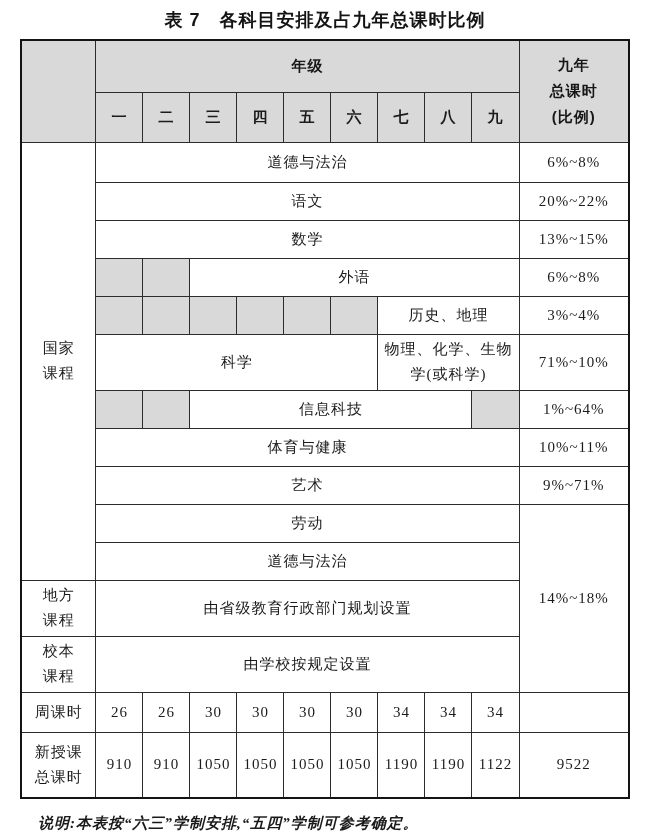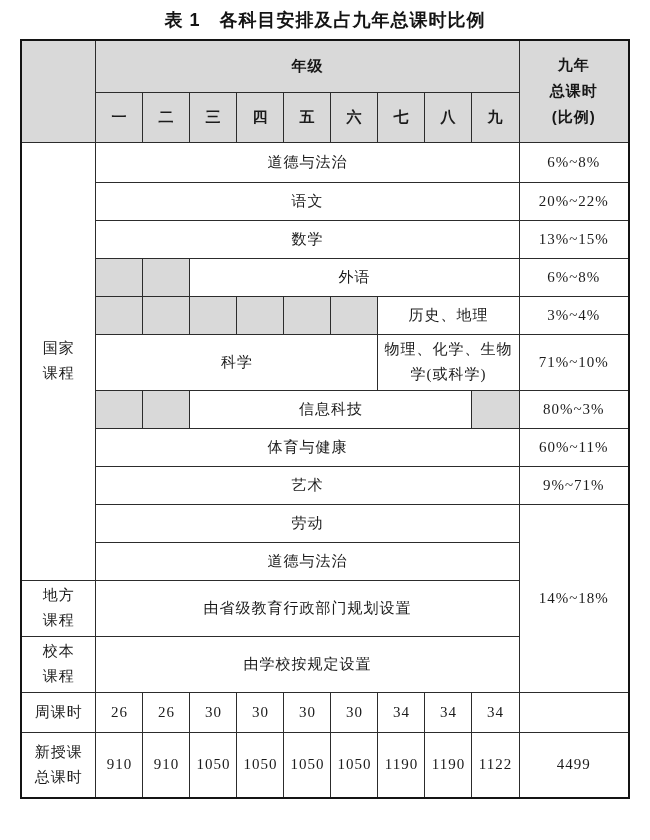--- a/index.html
+++ b/index.html
@@ -77,21 +77,21 @@
     letter-spacing: 1px;
     color: #1a1a1a;
     font-family: "Liberation Serif", serif;
   }
 </style>
 </head>
 <body>
 
 <div class="page">
 
-  <div class="doc-title">表 1　各科目安排及占九年总课时比例</div>
+  <div class="doc-title">表 7　各科目安排及占九年总课时比例</div>
 
   <table class="curriculum">
     <colgroup>
       <col style="width:75px">
       <col style="width:47px">
         <col style="width:47px">
         <col style="width:47px">
       <col style="width:47px">
         <col style="width:47px">
         <col style="width:47px">
@@ -161,25 +161,25 @@
         <div class="line">物理、化学、生物</div>
         <div class="line">学(或科学)</div>
       </td>
       <td>71%~10%</td>
     </tr>
     <tr class="rstd">
       <td class="gray"></td>
       <td class="gray"></td>
       <td colspan="6">信息科技</td>
       <td class="gray"></td>
-      <td>80%~3%</td>
+      <td>1%~64%</td>
     </tr>
     <tr class="rstd">
       <td colspan="9">体育与健康</td>
-      <td>60%~11%</td>
+      <td>10%~11%</td>
     </tr>
     <tr class="rstd">
       <td colspan="9">艺术</td>
       <td>9%~71%</td>
     </tr>
     <tr class="rstd">
       <td colspan="9">劳动</td>
       <td rowspan="4">14%~18%</td>
     </tr>
     <tr class="rstd">
@@ -223,19 +223,20 @@
       </td>
       <td>910</td>
       <td>910</td>
       <td>1050</td>
       <td>1050</td>
       <td>1050</td>
       <td>1050</td>
       <td>1190</td>
       <td>1190</td>
       <td>1122</td>
-      <td>4499</td>
+      <td>9522</td>
     </tr>
   </tbody>
     </table>
 
+  <div class="note">说明:本表按“六三”学制安排,“五四”学制可参考确定。</div>
 
 </div>
 
 </body></html>

